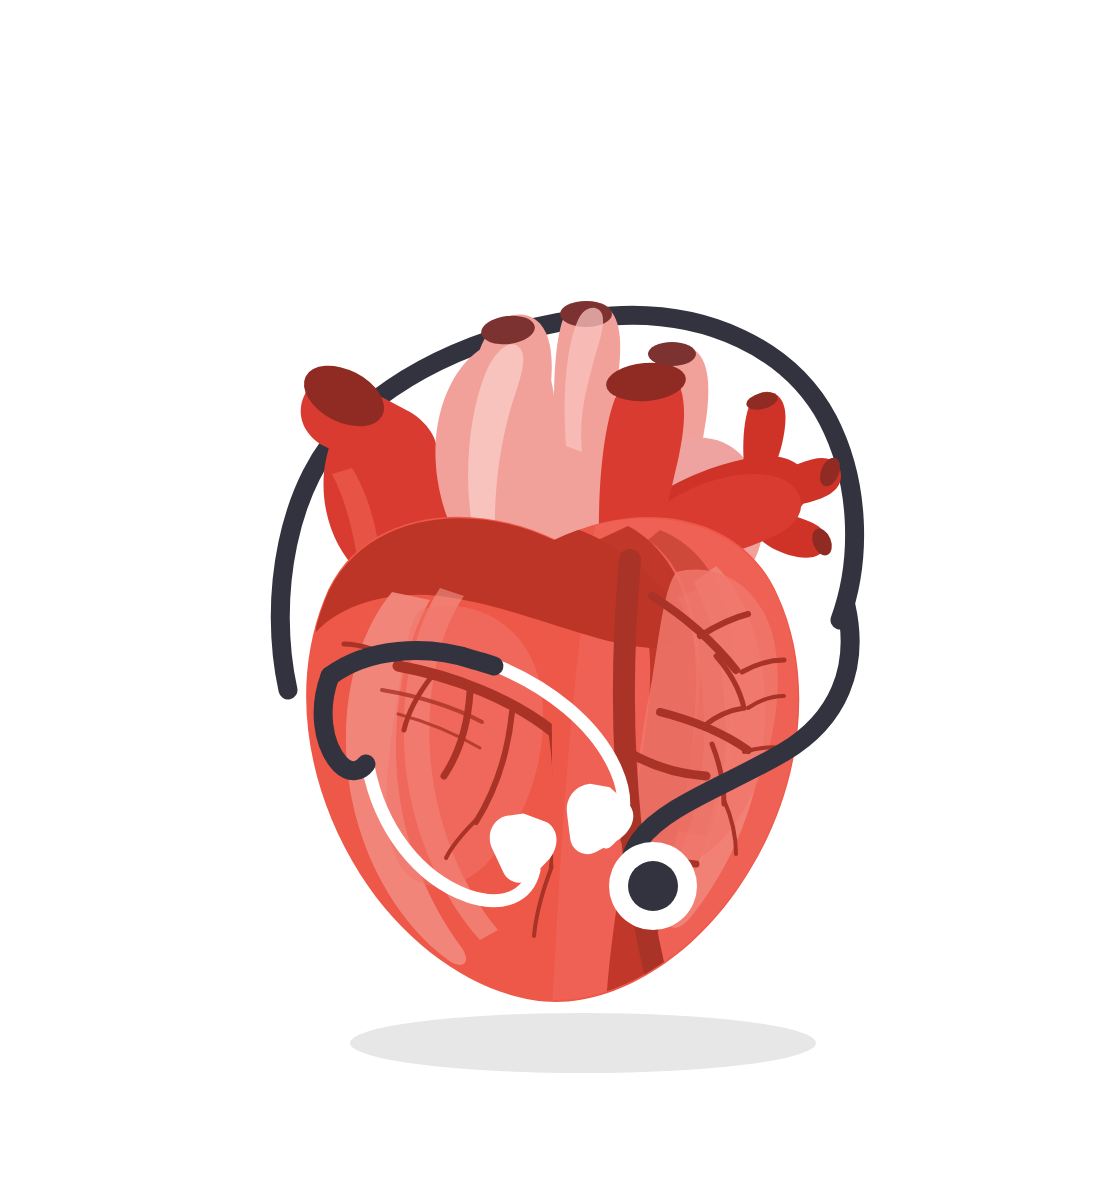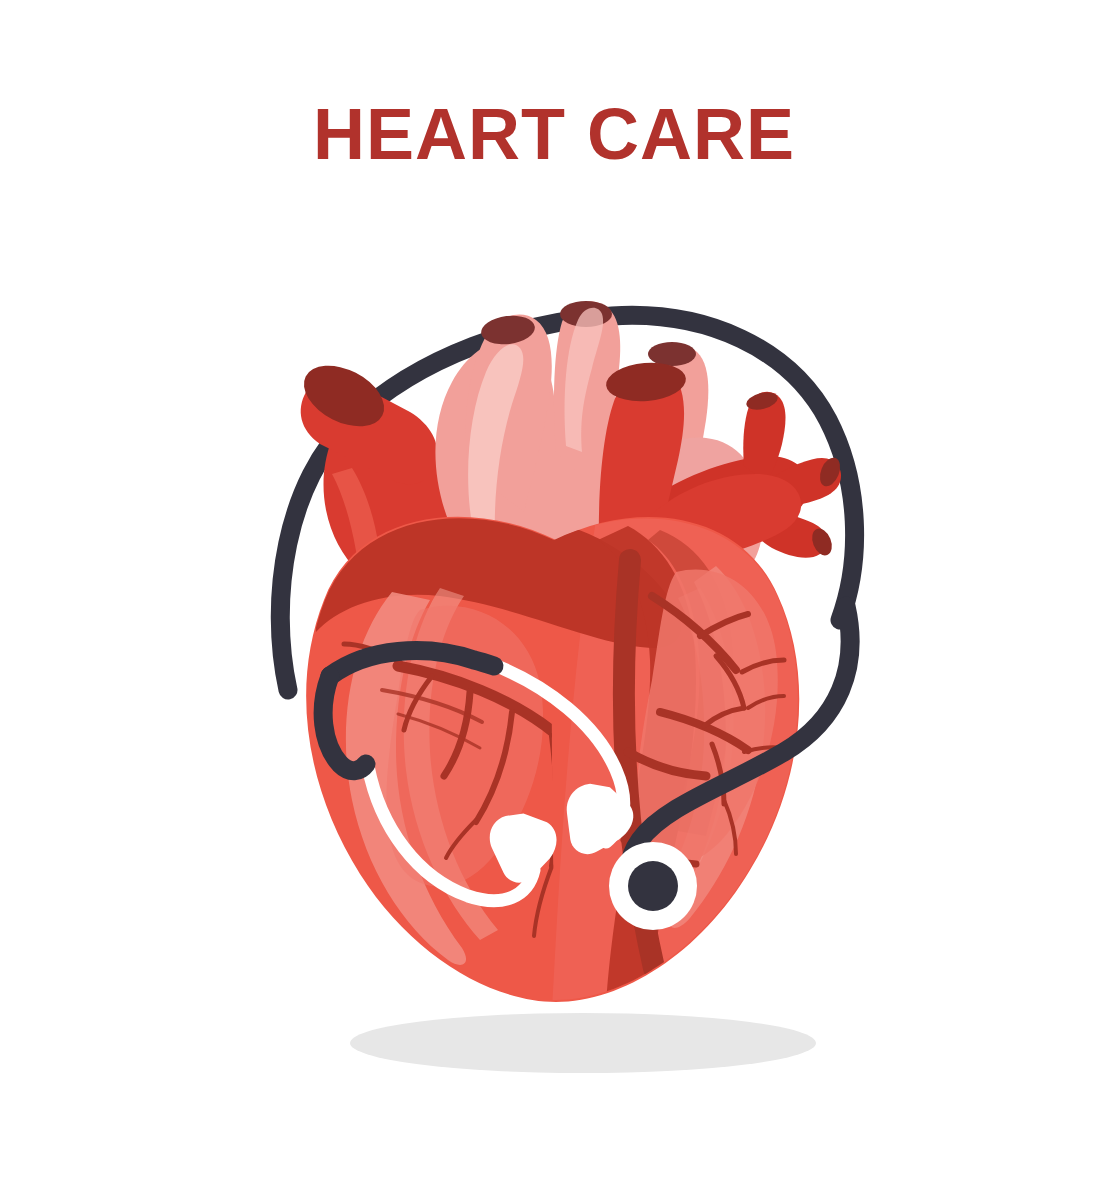--- a/index.html
+++ b/index.html
@@ -39,21 +39,20 @@
     width: 1108px;
     height: 1200px;
   }
   svg { display: block; }
 </style>
 </head>
 <body>
 
 <div id="poster">
 
-  <div id="title">HEART CARE</div>
 
   <div id="illustration">
     <svg viewBox="0 0 1108 1200" width="1108" height="1200" xmlns="http://www.w3.org/2000/svg">
 
       <defs>
         <clipPath id="clipHeartBody">
           <path d="M554 540
                    C 470 500, 360 512, 325 600
                    C 292 684, 306 786, 360 872
                    C 412 955, 492 1000, 556 1000

